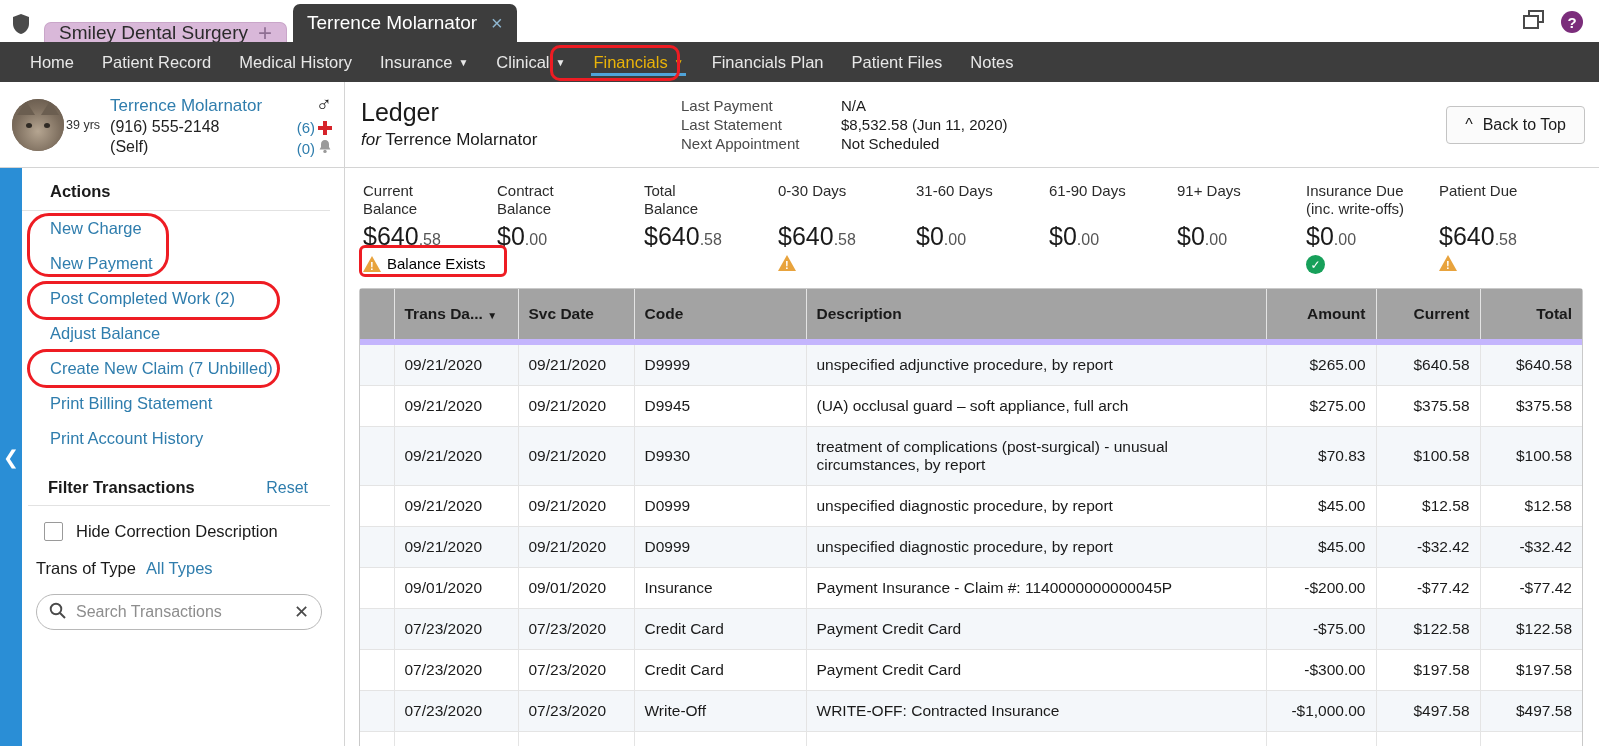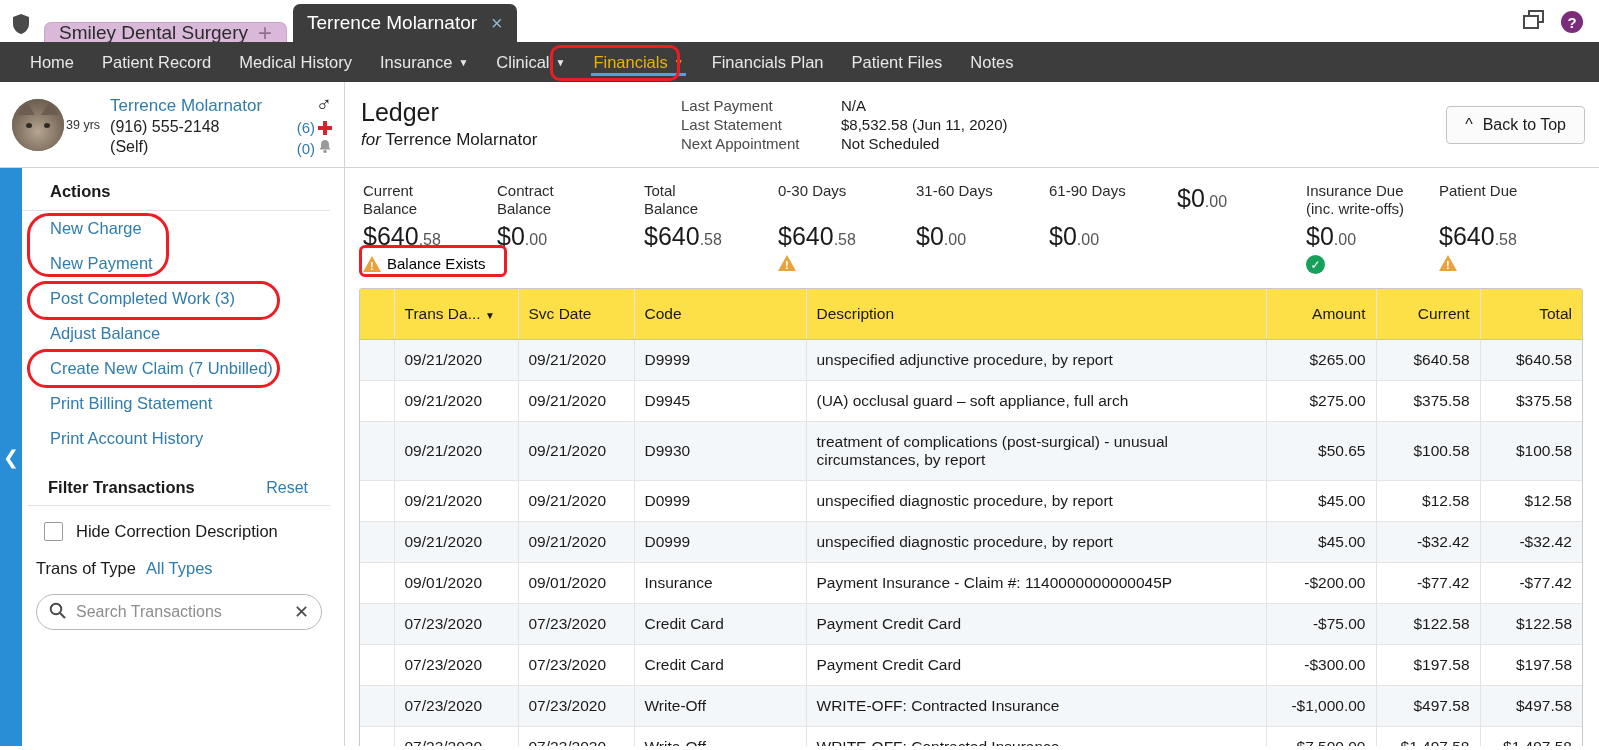--- a/index.html
+++ b/index.html
@@ -188,22 +188,22 @@
   }
   .green-check {
     width: 19px; height: 19px; border-radius: 50%; background: #17a05a;
     color: #fff; font-size: 12px; display: flex; align-items: center; justify-content: center;
   }
 
   
   .table-wrap { margin-top: 14px; border: 1px solid #c9c9c9; border-radius: 3px; background:#fff; }
   table { width: 100%; border-collapse: collapse; font-size: 15.5px; }
   thead th {
-    font-weight: normal; color: #1a1a1a; text-align: left;
-    padding: 16px 10px; border-bottom: 1px solid #c4b5fd; background: #fde047;
+    font-weight: bold; color: #1a1a1a; text-align: left;
+    padding: 16px 10px; border-bottom: 6px solid #c4b5fd; background: #a3a3a3;
     white-space: nowrap; vertical-align: middle;
   }
   thead th.num { text-align: right; }
   tbody td {
     padding: 11px 10px; border-bottom: 1px solid #e4e4e4; color: #1a1a1a;
     vertical-align: middle;
   }
   tbody tr:nth-child(odd) td { background: #f4f7fa; }
   tbody tr:nth-child(even) td { background: #ffffff; }
   td.num { text-align: right; white-space: nowrap; }
@@ -352,21 +352,21 @@
 
   <div class="collapse-bar">
     <span class="chev">❮</span>
   </div>
 
   <div class="sidebar">
     <div class="side-title">Actions</div>
 
     <a class="action-link">New Charge</a>
     <a class="action-link">New Payment</a>
-    <a class="action-link">Post Completed Work (3)</a>
+    <a class="action-link">Post Completed Work (2)</a>
     <a class="action-link">Adjust Balance</a>
     <a class="action-link">Create New Claim (7 Unbilled)</a>
     <a class="action-link">Print Billing Statement</a>
     <a class="action-link">Print Account History</a>
 
     <div class="filter-title-row">
       <span class="filter-title">Filter Transactions</span>
       <span class="reset-link">Reset</span>
     </div>
 
@@ -424,20 +424,21 @@
       </div>
       <div class="bal-cell" style="width:133px;">
         <div class="bal-label">31-60 Days</div>
         <div class="bal-amount"><span>$0</span><span class="cents">.00</span></div>
       </div>
       <div class="bal-cell" style="width:128px;">
         <div class="bal-label">61-90 Days</div>
         <div class="bal-amount"><span>$0</span><span class="cents">.00</span></div>
       </div>
       <div class="bal-cell" style="width:129px;">
+        <div class="bal-label">91+ Days</div>
         <div class="bal-amount"><span>$0</span><span class="cents">.00</span></div>
       </div>
       <div class="bal-cell" style="width:133px;">
         <div class="bal-label">Insurance Due<br>(inc. write-offs)</div>
         <div class="bal-amount"><span>$0</span><span class="cents">.00</span></div>
         <div class="bal-flag">
             <span class="green-check">✓</span>
           </div>
       </div>
       <div class="bal-cell" style="width:120px;">
@@ -488,21 +489,21 @@
               <td class="col-amt num">$275.00</td>
               <td class="col-cur num">$375.58</td>
               <td class="col-tot num">$375.58</td>
             </tr>
             <tr>
               <td class="col-sel"></td>
               <td class="col-trans">09/21/2020</td>
               <td class="col-svc">09/21/2020</td>
               <td class="col-code">D9930</td>
               <td class="col-desc">treatment of complications (post-surgical) - unusual circumstances, by report</td>
-              <td class="col-amt num">$50.65</td>
+              <td class="col-amt num">$70.83</td>
               <td class="col-cur num">$100.58</td>
               <td class="col-tot num">$100.58</td>
             </tr>
             <tr>
               <td class="col-sel"></td>
               <td class="col-trans">09/21/2020</td>
               <td class="col-svc">09/21/2020</td>
               <td class="col-code">D0999</td>
               <td class="col-desc">unspecified diagnostic procedure, by report</td>
               <td class="col-amt num">$45.00</td>

